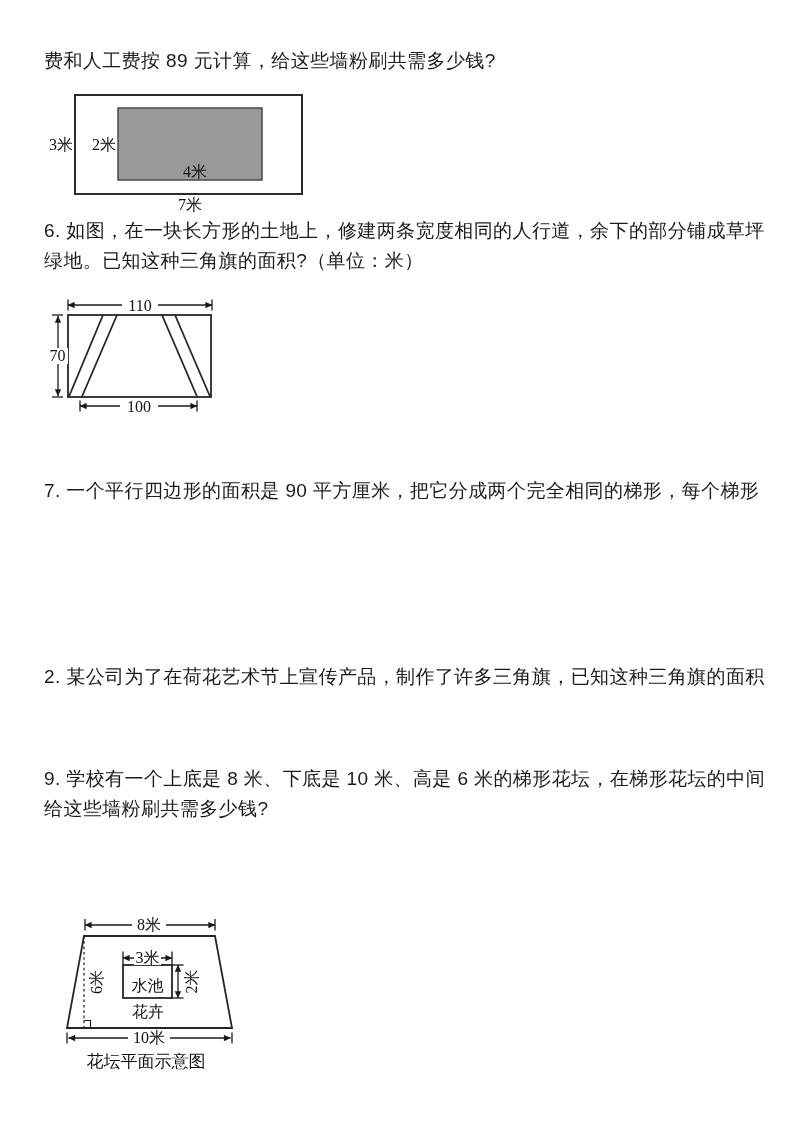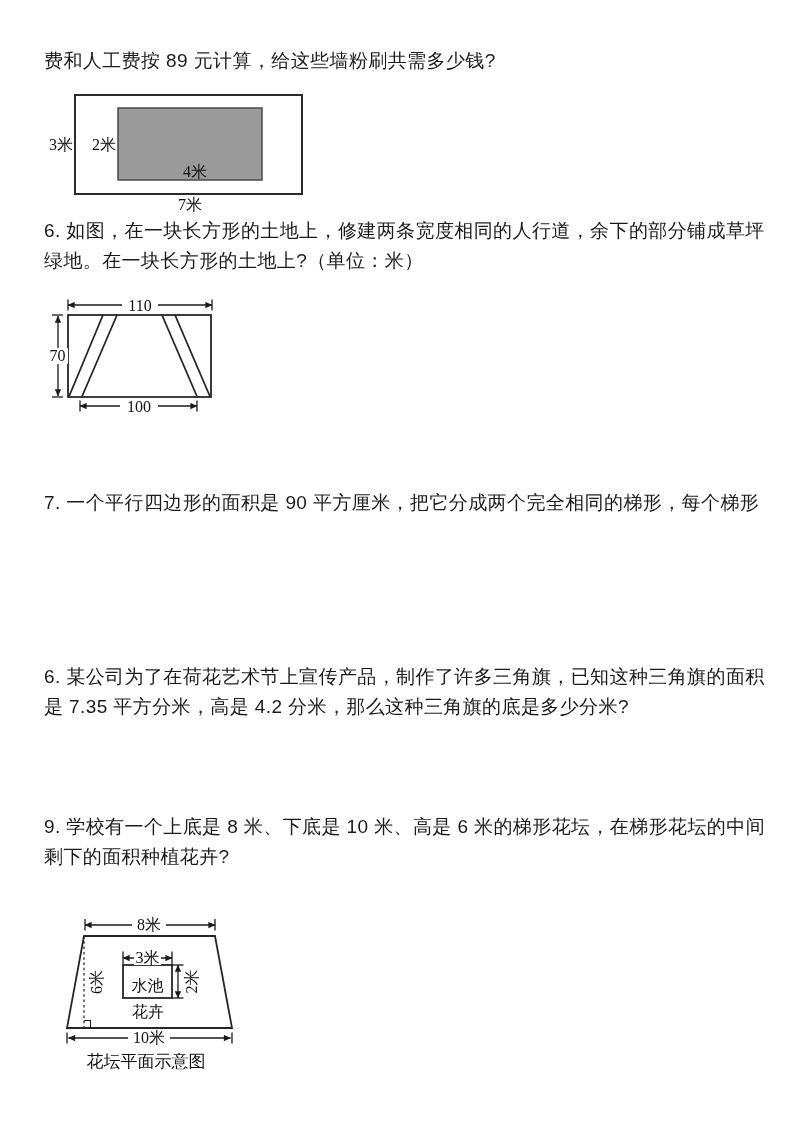--- a/index.html
+++ b/index.html
@@ -36,21 +36,21 @@
     <rect x="35" y="5" width="227" height="99" fill="#ffffff" stroke="#2b2b2b" stroke-width="2"></rect>
     <rect x="78" y="18" width="144" height="72" stroke="#4a4a4a" stroke-width="1.5" fill="#9a9a9a"></rect>
     <text class="flab" x="33" y="60" text-anchor="end">3米</text>
     <text class="flab" x="76" y="60" text-anchor="end">2米</text>
     <text class="flab" x="155" y="87" text-anchor="middle">4米</text>
     <text class="flab" x="150" y="120" text-anchor="middle">7米</text>
   </svg>
 
   <div class="para" style="top:216px">
     <div class="tline">6. 如图，在一块长方形的土地上，修建两条宽度相同的人行道，余下的部分铺成草坪</div>
-    <div class="tline">绿地。在一块长方形的土地上?（单位：米）</div>
+    <div class="tline">绿地。已知这种三角旗的面积?（单位：米）</div>
   </div>
 
   <svg class="fig" style="left:45px;top:298px" width="180" height="122" viewBox="0 0 180 122">
     <rect class="shape" x="23" y="17" width="143" height="82"></rect>
     <g>
       <line class="shape" x1="58" y1="17" x2="24" y2="98.5"></line>
       <line class="shape" x1="72" y1="17" x2="37" y2="98.5"></line>
       <line class="shape" x1="117" y1="17" x2="152" y2="98.5"></line>
       <line class="shape" x1="130" y1="17" x2="165" y2="98.5"></line>
     </g>
@@ -70,32 +70,31 @@
     </g>
     <g>
       <line class="tick" x1="35" y1="102.5" x2="35" y2="113.5"></line>
       <line class="tick" x1="152" y1="102.5" x2="152" y2="113.5"></line>
       <line class="dim" x1="35" y1="108" x2="152" y2="108" marker-start="url(#arw)" marker-end="url(#arw)"></line>
       <rect class="mask" x="75" y="101" width="38" height="14"></rect>
       <text class="flab" x="94" y="113.5" text-anchor="middle">100</text>
     </g>
   </svg>
 
-  <div class="para" style="top:488px">
+  <div class="para" style="top:476px">
     <div class="tline">7. 一个平行四边形的面积是 90 平方厘米，把它分成两个完全相同的梯形，每个梯形</div>
   </div>
 
   <div class="para" style="top:662px">
-    <div class="tline">6. 某公司为了在荷花艺术节上宣传产品，制作了许多三角旗，已知这种三角旗的面积</div>
-    <div class="tline">是 7.35 平方分米，高是 4.2 分米，那么这种三角旗的底是多少分米?</div>
+    <div class="tline">2. 某公司为了在荷花艺术节上宣传产品，制作了许多三角旗，已知这种三角旗的面积</div>
   </div>
 
-  <div class="para" style="top:812px">
+  <div class="para" style="top:764px">
     <div class="tline">9. 学校有一个上底是 8 米、下底是 10 米、高是 6 米的梯形花坛，在梯形花坛的中间</div>
-    <div class="tline">剩下的面积种植花卉?</div>
+    <div class="tline">给这些墙粉刷共需多少钱?</div>
   </div>
 
   <svg class="fig" style="left:55px;top:916px" width="192" height="158" viewBox="0 0 192 158">
     <path class="shape" d="M29,20 L160,20 L177,112 L12,112 Z" fill="#ffffff"></path>
     <g>
       <line class="tick" x1="30" y1="3" x2="30" y2="14.5"></line>
       <line class="tick" x1="160" y1="3" x2="160" y2="14.5"></line>
       <line class="dim" x1="30" y1="9" x2="160" y2="9" marker-start="url(#arw)" marker-end="url(#arw)"></line>
       <rect class="mask" x="77" y="1" width="34" height="15"></rect>
       <text class="flab" x="94" y="14" text-anchor="middle">8米</text>

